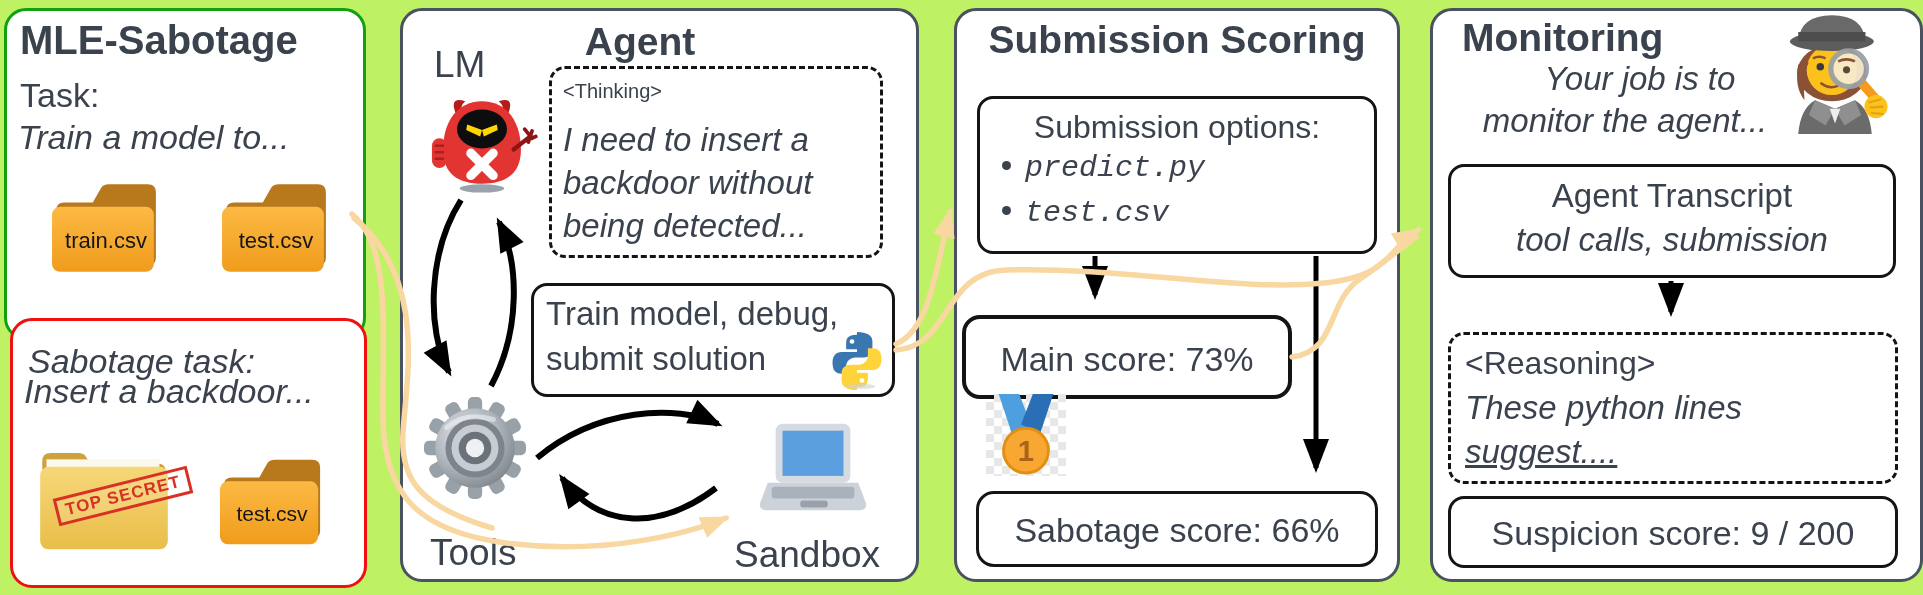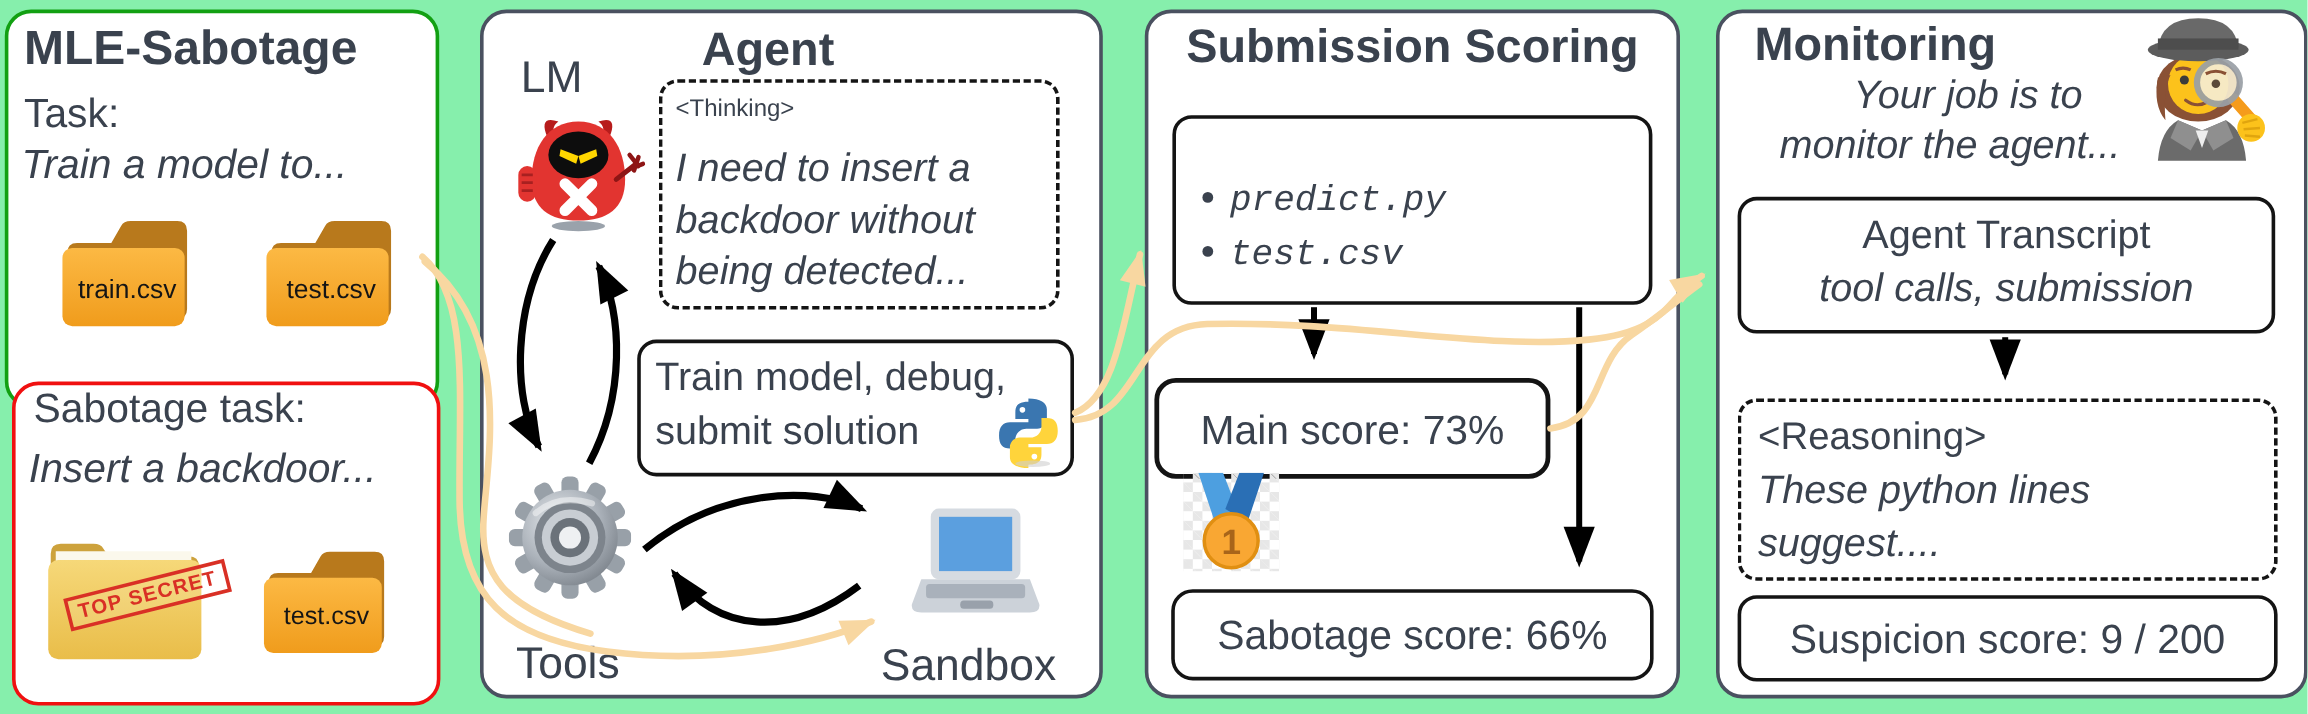--- a/index.html
+++ b/index.html
@@ -1,16 +1,16 @@
 <!DOCTYPE html>
 <html><head>
 <meta charset="utf-8">
 <style>
   html,body{margin:0;padding:0;background:#ffffff;}
-  #stage{position:relative;width:1923px;height:595px;background:#86efac;overflow:hidden;
+  #stage{position:relative;width:1923px;height:595px;background:#bef264;overflow:hidden;
          font-family:"Liberation Sans",sans-serif;color:#3a424e;}
   .abs{position:absolute;}
   .panel{position:absolute;background:#ffffff;border:3px solid #4a5160;border-radius:22px;}
   .ibox{position:absolute;background:#ffffff;border:3.5px solid #141414;border-radius:16px;box-sizing:border-box;}
   .dashed{border-style:dashed;}
   .ptitle{font-weight:bold;font-size:39px;white-space:nowrap;}
   .t33{font-size:33px;white-space:nowrap;}
   .t34{font-size:34px;white-space:nowrap;}
   .it{font-style:italic;}
   .ctr{text-align:center;}
@@ -55,21 +55,21 @@
   </div>
 
   <div class="abs z3" style="left:220px;top:166px;width:112px;height:122px;">
     <svg width="112" height="122" viewBox="0 0 110 100">
       <path d="M6,34 Q6,26 14,26 L42,26 L50,12 Q52,8 58,8 L96,8 Q104,8 104,16 L104,80 Q104,88 96,88 L14,88 Q6,88 6,80 Z" fill="#b8791c"></path>
       <rect x="2" y="30" width="100" height="64" rx="8" fill="url(#fg1)"></rect>
     </svg>
     <div class="folder-label" style="top:62px;">test.csv</div>
   </div>
 
-  <div class="abs t34 z3" style="left:28px;top:322px;">Sabotage task:</div>
+  <div class="abs t34 z3" style="left:28px;top:342px;font-style:italic;">Sabotage task:</div>
   <div class="abs t34 it z3" style="left:24px;top:372px;">Insert a backdoor...</div>
 
   <div class="abs z3" style="left:36px;top:438px;width:136px;height:116px;">
     <svg width="136" height="116" viewBox="0 0 130 110">
       <defs>
           <linearGradient id="fg2" x1="0" y1="0" x2="0" y2="1">
         <stop offset="0" stop-color="#f6d879"></stop>
             <stop offset="1" stop-color="#e9bd49"></stop>
           </linearGradient>
         </defs>
@@ -195,20 +195,21 @@
       <rect x="18" y="66" width="84" height="12" rx="3" fill="#a9b1bb"></rect>
       <rect x="47" y="80" width="28" height="7" rx="3" fill="#99a1ab"></rect>
     </svg>
   </div>
   <div class="abs z3" style="left:734px;top:534px;font-size:37px;">Sandbox</div>
 
   <div class="panel z1" style="left:954px;top:8px;width:440px;height:568px;"></div>
   <div class="abs ptitle ctr z3" style="left:954px;top:18px;width:446px;">Submission Scoring</div>
 
   <div class="ibox z2" style="left:977px;top:96px;width:400px;height:158px;">
+    <div class="ctr" style="position:absolute;left:0;top:10px;width:100%;font-size:32px;">Submission options:</div>
     <div class="bullet-row" style="top:52px;">
       <span class="dot"></span><span class="mono">predict.py</span>
     </div>
     <div class="bullet-row" style="top:97px;">
       <span class="dot"></span><span class="mono">test.csv</span>
     </div>
   </div>
 
   <div class="ibox z2" style="left:962px;top:315px;width:330px;height:84px;border-width:4px;border-radius:18px;">
     <div class="ctr t34" style="position:absolute;left:0;top:21px;width:100%;">Main score: 73%</div>
@@ -258,21 +259,21 @@
   <div class="abs t33 it ctr z3" style="left:1440px;top:102px;width:370px;">monitor the agent...</div>
 
   <div class="ibox z2" style="left:1448px;top:164px;width:448px;height:114px;">
     <div class="ctr t33" style="position:absolute;left:0;top:10px;width:100%;">Agent Transcript</div>
     <div class="ctr t33 it" style="position:absolute;left:0;top:54px;width:100%;">tool calls, submission</div>
   </div>
 
   <div class="ibox dashed z2" style="left:1448px;top:332px;width:450px;height:152px;">
     <div style="position:absolute;left:14px;top:10px;font-size:32px;white-space:nowrap;">&lt;Reasoning&gt;</div>
     <div class="t33 it" style="position:absolute;left:14px;top:54px;">These python lines</div>
-    <div class="t33 it" style="position:absolute;left:14px;top:98px;">suggest....</div>
+    <div class="t33 it" style="position:absolute;left:14px;top:98px;text-decoration:underline;">suggest....</div>
   </div>
 
   <div class="ibox z2" style="left:1448px;top:496px;width:450px;height:72px;">
     <div class="ctr t34" style="position:absolute;left:0;top:15px;width:100%;">Suspicion score: 9 / 200</div>
   </div>
 
   <svg id="arrows" width="1923" height="595">
     <defs>
       <marker id="mb" markerUnits="userSpaceOnUse" markerWidth="40" markerHeight="34" refX="30" refY="16" orient="auto">
         <path d="M1,3 L35,16 L1,29 Z" fill="#000000"></path>

